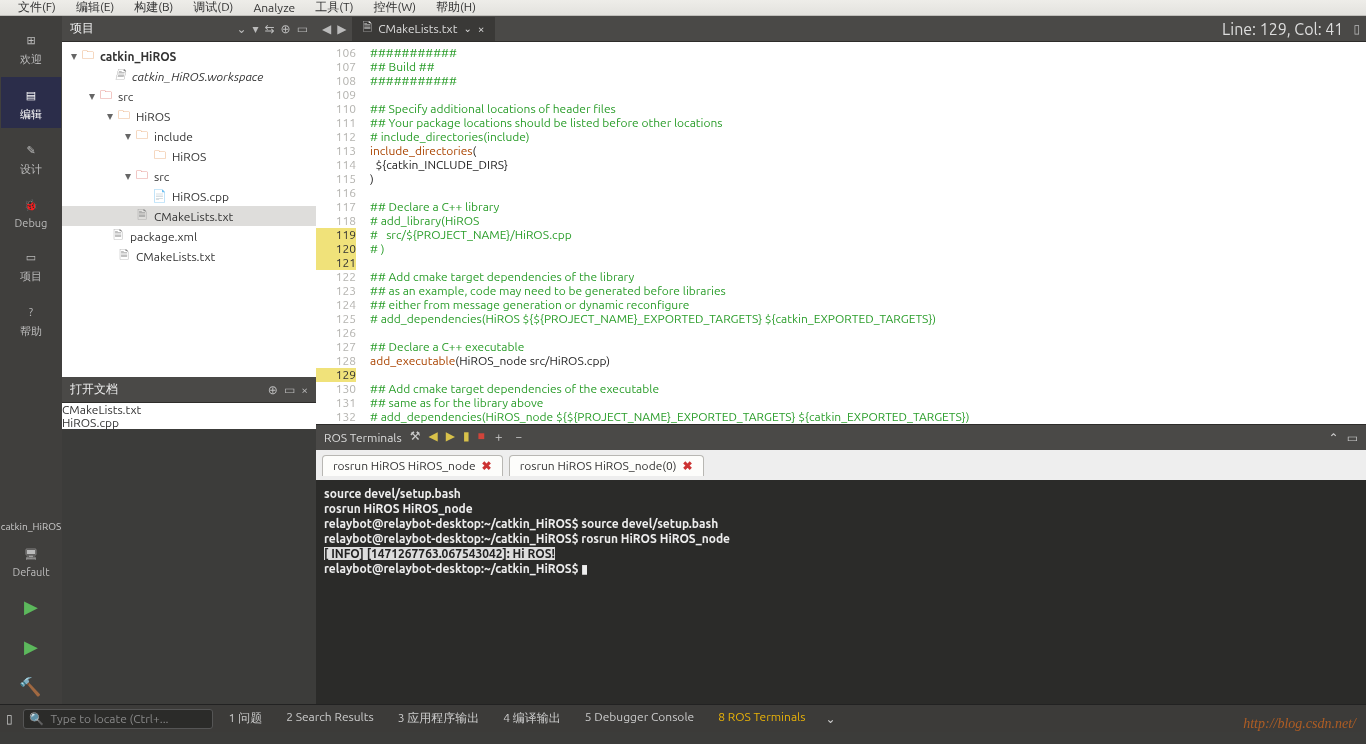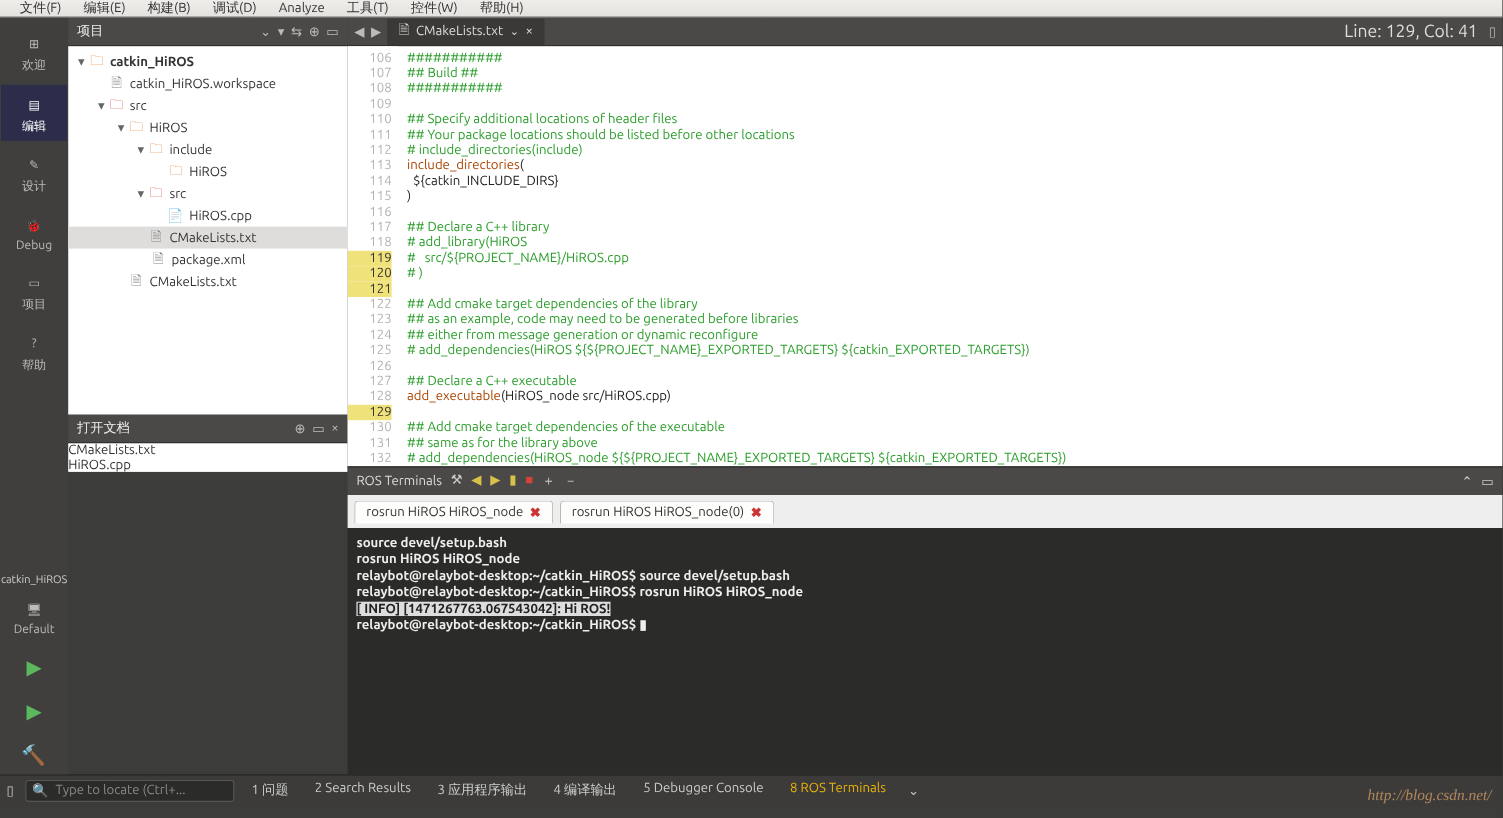--- a/index.html
+++ b/index.html
@@ -49,21 +49,21 @@
 .open-panel { flex:1; display:flex; flex-direction:column; }
 .bottombar { height: 28px; background: #3c3b39; display: flex; align-items: center; padding: 0 6px; gap: 10px; color: #ccc; border-top:1px solid #222;}
 .bottombar .search { background:#2b2b29; border:1px solid #555; border-radius:3px; padding:2px 6px; color:#888; width:190px; display:flex; align-items:center; gap:6px;}
 .bottombar .btab { padding:0 6px; }
 .bottombar .btab.sel { color:#eab308; }
 .chev{font-size:10px;}
 .proj-label { font-size:10px; color:#ccc; padding:0 4px; text-align:center;}
 .split-bot { display:flex; flex-direction:column; height:280px;border-radius:10px;}
 .editor-scroll { overflow:hidden; }
 .minibtn{color:#bbb;}
-.watermark{position:absolute; right:10px; bottom:12px; color:#fdba74; font-style:italic; font-size:14px; opacity:.6; font-family:serif;}
+.watermark{position:absolute; right:10px; bottom:12px; color:#f97316; font-style:italic; font-size:14px; opacity:.6; font-family:serif;}
 </style>
 </head>
 <body>
 
 <div class="menubar">
     <span class="item">文件(F)</span>
     <span class="item">编辑(E)</span>
     <span class="item">构建(B)</span>
     <span class="item">调试(D)</span>
     <span class="item">Analyze</span>
@@ -125,21 +125,21 @@
         <span>⊕</span>
         <span>▭</span>
       </span>
     </div>
     <div class="tree">
         <div class="row" style="padding-left: 6px;">
           <span class="arrow">▾</span>
           <span class="ic fold-o"></span>
           <span style="font-weight:bold">catkin_HiROS</span>
         </div>
-        <div class="row" style="padding-left: 24px;">
+        <div class="row" style="padding-left: 38px; font-style: italic;">
           <span class="arrow"></span>
           <span class="ic fil"></span>
           <span>catkin_HiROS.workspace</span>
         </div>
         <div class="row" style="padding-left: 24px;">
           <span class="arrow">▾</span>
           <span class="ic fold-r"></span>
           <span>src</span>
         </div>
         <div class="row" style="padding-left: 42px;">
@@ -165,21 +165,21 @@
         <div class="row" style="padding-left: 78px;">
           <span class="arrow"></span>
           <span class="ic cpp"></span>
           <span>HiROS.cpp</span>
         </div>
         <div class="row sel" style="padding-left: 60px;">
           <span class="arrow"></span>
           <span class="ic fil"></span>
           <span>CMakeLists.txt</span>
         </div>
-        <div class="row" style="padding-left: 62px;">
+        <div class="row" style="padding-left: 36px;">
           <span class="arrow"></span>
           <span class="ic fil"></span>
           <span>package.xml</span>
         </div>
         <div class="row" style="padding-left: 42px;">
           <span class="arrow"></span>
           <span class="ic fil"></span>
           <span>CMakeLists.txt</span>
         </div>
       </div>

